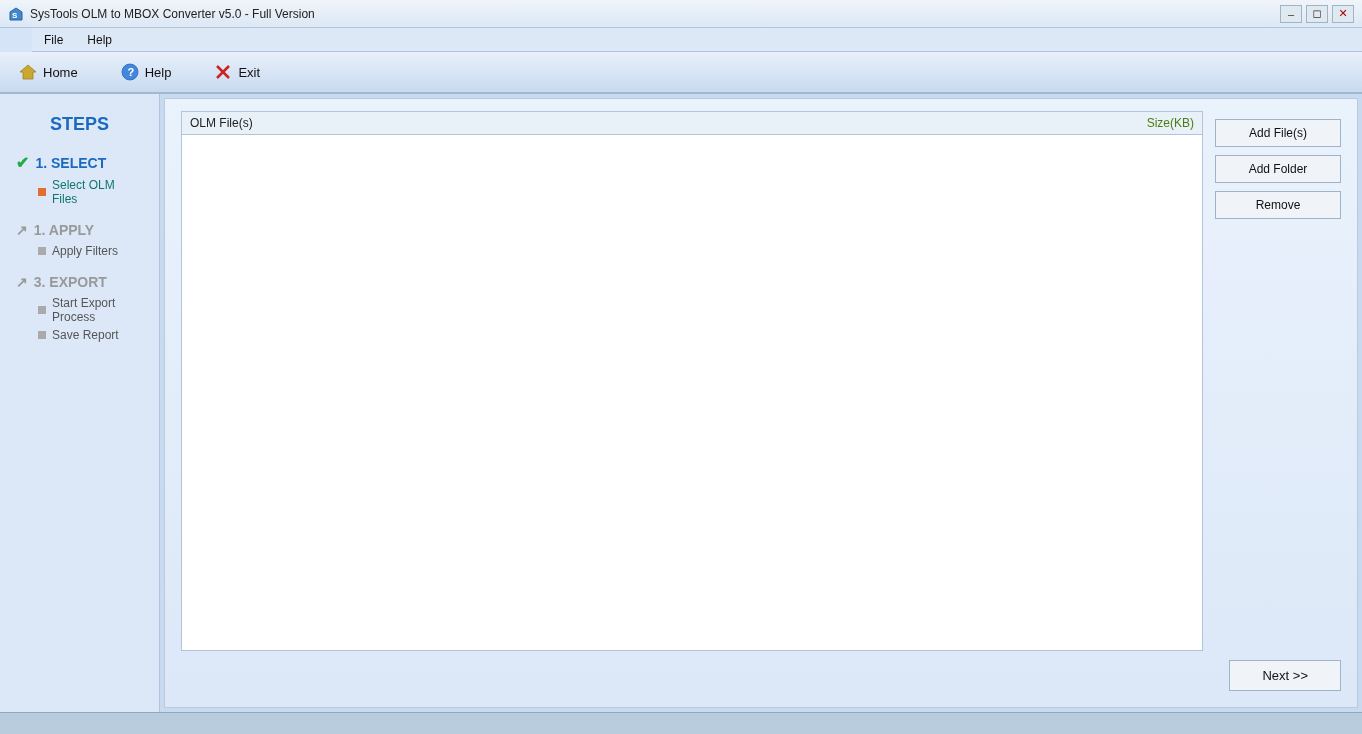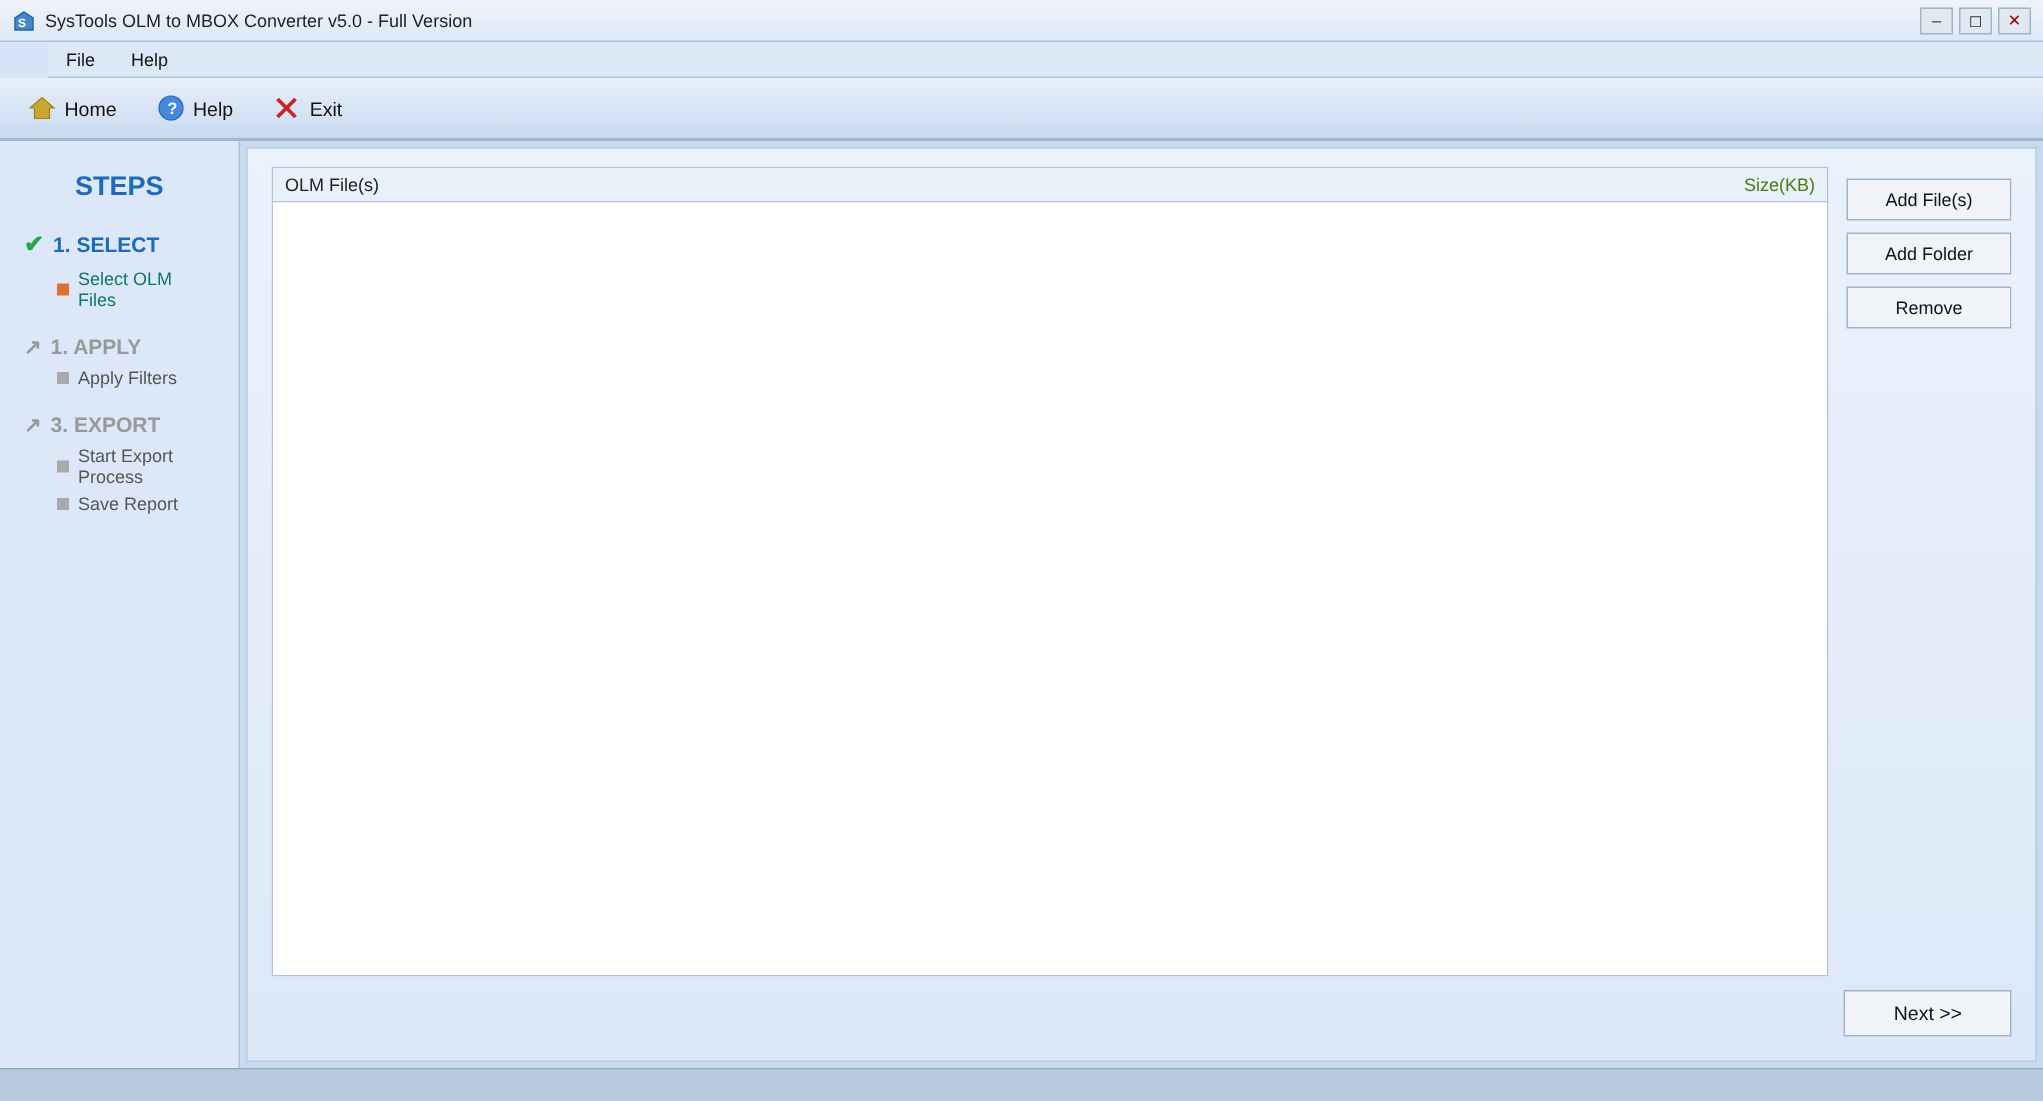--- a/index.html
+++ b/index.html
@@ -72,21 +72,21 @@
       padding: 2px 6px;
     }
 
     
     #toolbar {
       background: linear-gradient(to bottom, #e8f0fa, #c8daf0);
       height: 42px;
       display: flex;
       align-items: center;
       padding: 0 8px;
-      gap: 6px;
+      gap: 22px;
       border-bottom: 2px solid #a0b8d0;
     }
     .toolbar-btn {
       display: flex;
       align-items: center;
       gap: 5px;
       padding: 4px 10px;
       cursor: pointer;
       font-size: 13px;
       color: #111;
@@ -223,21 +223,21 @@
     #right-buttons {
       display: flex;
       flex-direction: column;
       gap: 8px;
       padding: 8px 0 8px 12px;
       justify-content: flex-start;
       align-items: flex-end;
       min-width: 120px;
     }
     .action-btn {
-      width: 110px;
+      width: 126px;
       padding: 6px 0;
       background: #f0f4f8;
       border: 1px solid #a0b4c8;
       cursor: pointer;
       font-size: 12px;
       color: #111;
       text-align: center;
     }
 
     #content-body {

